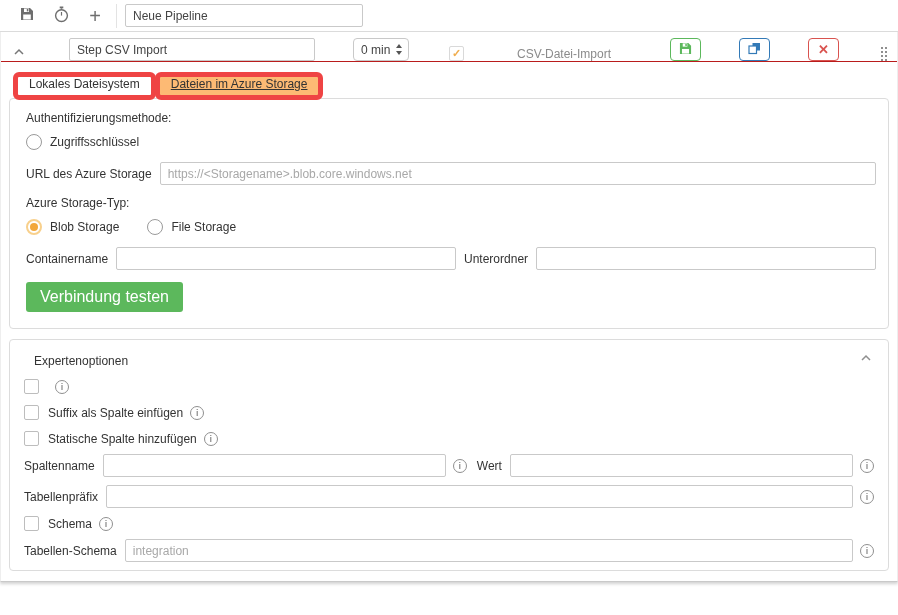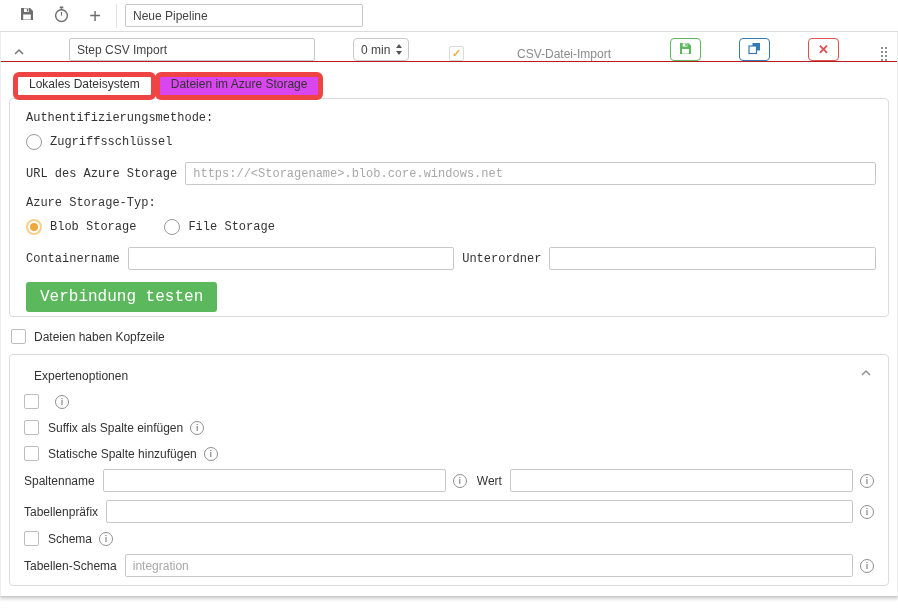--- a/index.html
+++ b/index.html
@@ -48,25 +48,25 @@
     margin-left:10px; margin-right:2px; cursor:grab; }
   .drag-handle i { background:#8f8f8f; }
 
   .step-content { padding:8px 8px 10px 8px; }
 
   
   .tabs { display:flex; margin:2px 0 -2px 4px; position:relative; z-index:2; }
   .tab { padding:0 11px 4px; border:5px solid #ef4444; background:#fff; color:#333;
     cursor:pointer; border-radius:6px; }
   .tab + .tab { margin-left:-1px; }
-  .tab.active { background:#d946ef; }
+  .tab.active { background:#fdba74;text-decoration:underline; }
 
   
   .panel { border:1px solid #dcdcdc; border-radius:4px; background:#fff; }
-  .azure-panel { padding:12px 12px 4px 16px;font-family:Liberation Mono, monospace; }
+  .azure-panel { padding:12px 12px 16px 16px; }
 
   .field-label { color:#333; }
   .section-label { margin-bottom:9px; }
   .radio-row { display:flex; align-items:center; margin-bottom:12px; }
   .radio-opt { display:flex; align-items:center; margin-right:28px; cursor:pointer; }
   .radio { width:16px; height:16px; border-radius:50%; flex:none; margin-right:8px; position:relative; }
   .radio.sel { border:2px solid #f8d08c; }
   .radio.sel::after { content:""; position:absolute; inset:2px; border-radius:50%; background:#f2a73b; }
   .radio.unsel { border:1px solid #9a9a9a; }
 
@@ -222,24 +222,20 @@
         <span class="lbl">Containername</span>
         <input class="text-input grow half-gap" style="">
         <span class="lbl">Unterordner</span>
         <input class="text-input grow" style="">
       </div>
 
       <button class="green-btn">Verbindung testen</button>
     </div>
 
 
-    <div class="check-row">
-      <span class="checkbox"></span>
-      <span>Dateien haben Kopfzeile</span>
-    </div>
 
     <div class="panel expert-panel">
       <div class="expert-title">Expertenoptionen</div>
       <button class="expert-collapse">
         <span>
           <svg width="12" height="8" viewBox="0 0 12 8">
               <polyline points="2,6 6,2 10,6" fill="none" stroke="#8f8f8f" stroke-width="1.5"></polyline>
             </svg>
         </span>
       </button>

